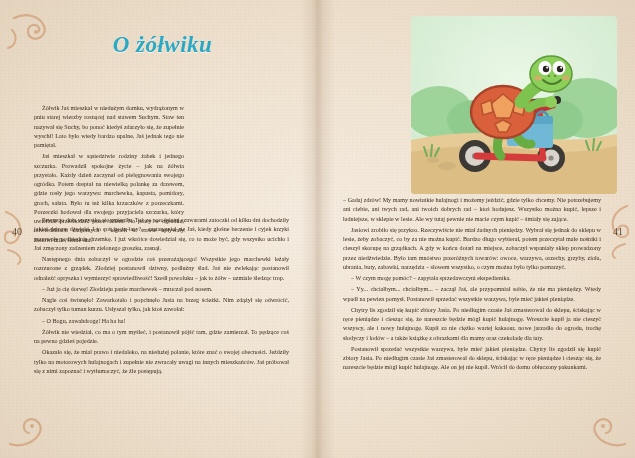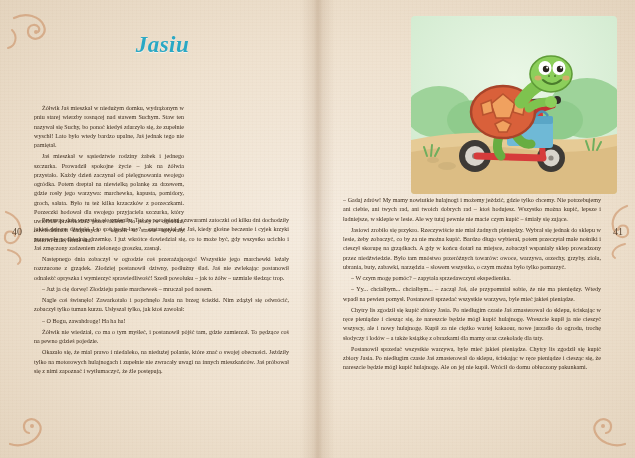--- a/index.html
+++ b/index.html
@@ -172,21 +172,21 @@
     </div>
 
     <div class="swirl" style="left:4px; bottom:8px;">
       <svg width="44" height="44" viewBox="0 0 44 44">
         <path d="M6 38 C18 42, 32 36, 36 26 C39 18, 31 11, 24 14 C18 17, 19 26, 25 27" fill="none" stroke="#c98b5e" stroke-width="2.2" stroke-linecap="round"></path>
         <circle cx="28" cy="20" r="2" fill="#c98b5e"></circle>
       </svg>
     </div>
 
     <div class="title-block">
-      <div class="title-line2">Jasiu</div>
+      <div class="title-line1">O żółwiku</div>
     </div>
 
     <div class="col text-top-left">
       <p>Żółwik Jaś mieszkał w niedużym domku, wydrążonym w pniu starej wierzby rosnącej nad stawem Suchym. Staw ten nazywał się Suchy, bo ponoć kiedyś zdarzyło się, że zupełnie wyschł! Lato było wtedy bardzo upalne, Jaś jednak tego nie pamiętał.</p>
       <p>Jaś mieszkał w sąsiedztwie rodziny żabek i jednego szczurka. Prowadził spokojne życie – jak na żółwia przystało. Każdy dzień zaczynał od pielęgnowania swojego ogródka. Potem dreptał na niewielką polankę za drzewem, gdzie rosły jego warzywa: marchewka, kapusta, pomidory, groch, sałata. Było tu też kilka krzaczków z porzeczkami. Porzeczki hodował dla swojego przyjaciela szczurka, który uwielbiał przechodzić przez dziem. Na pracy w ogródku, odwiedzinach znajomych i kąpieli w stawie upływały Jasiowi mile, letnie dni.</p>
     </div>
 
     <div class="col text-bottom-left">
       <p>Pewnego dnia wszystko się zmieniło. Tuż za porośniętej szuwarami zatoczki od kilku dni dochodziły jakieś dziwne dźwięki. I to coś żu-żu-łasy? – zastanawiał się Jaś, kiedy głośne beczenie i cyjek krzyki przerwały podbiednią drzemkę. I już wkrótce dowiedział się, co to może być, gdy wszystko ucichło i Jaś zmęczony zadzeniem zielonego groszku, zasnął.</p>
       <p>Następnego dnia zobaczył w ogrodzie coś przerażającego! Wszystkie jego marchewki leżały rozrzucone z grządek. Złodziej postanowił dziwny, podłużny ślad. Jaś nie zwlekając postanowił odnaleźć opryszka i wymierzyć sprawiedliwość! Szedł powoluku – jak to żółw – uzmiale śledząc trop.</p>

